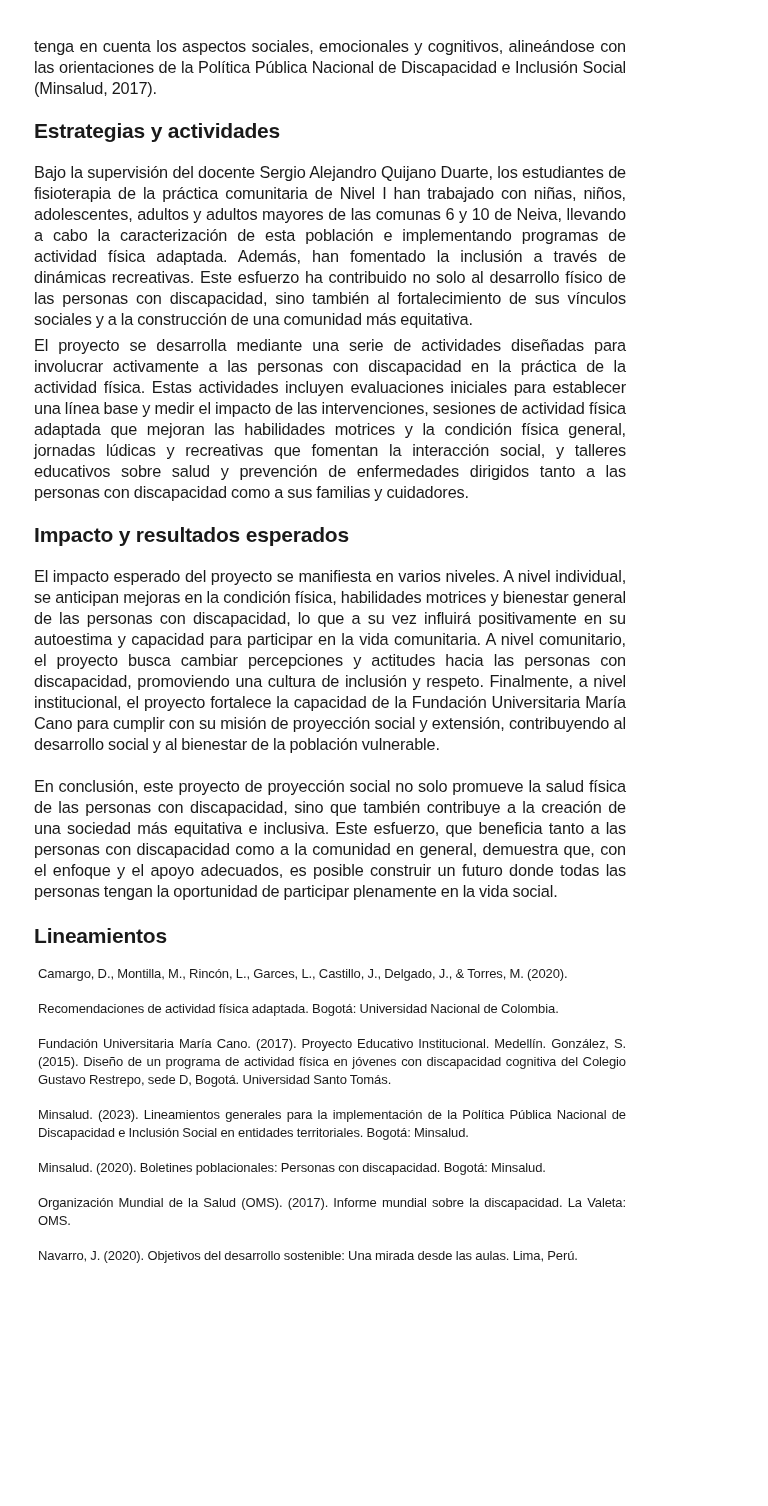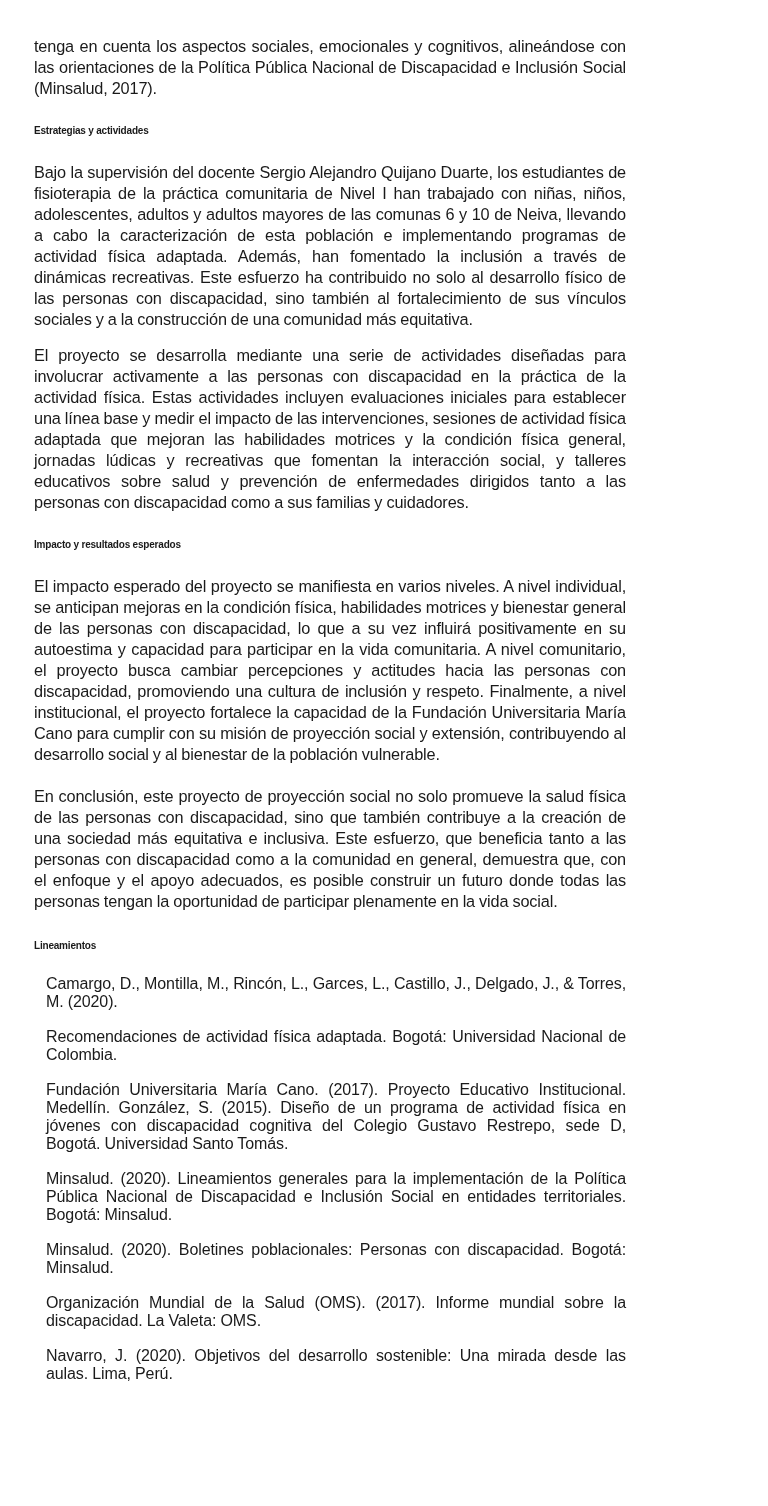--- a/index.html
+++ b/index.html
@@ -23,36 +23,36 @@
     .body-p {
       margin: 0;
       font-size: 16.3px;
       line-height: 21px;
       text-align: justify;
       letter-spacing: -0.15px;
       word-spacing: -0.3px;
     }
     .heading {
       margin: 0;
-      font-size: 10px;
+      font-size: 21px;
       line-height: 21px;
       font-weight: bold;
       letter-spacing: -0.2px;
     }
     .p-intro { margin-bottom: 21px; }
     .h-strat { margin-bottom: 21px; }
-    .p-strat1 { margin-bottom: 15px; }
+    .p-strat1 { margin-bottom: 5px; }
     .p-strat2 { margin-bottom: 21px; }
     .h-impact { margin-bottom: 21px; }
     .p-impact { margin-bottom: 21px; }
     .p-concl { margin-bottom: 23px; }
     .h-refs { margin-bottom: 19px; }
     .ref {
-      margin: 0 0 17px 12px;
-      font-size: 16px;
+      margin: 0 0 17px 4px;
+      font-size: 13px;
       line-height: 18px;
       text-align: justify;
       letter-spacing: -0.1px;
       word-spacing: -0.2px;
     }
   </style>
 </head>
 <body>
 
 <div class="page">
@@ -69,19 +69,19 @@
     <h2 class="heading h-impact">Impacto y resultados esperados</h2>
     <p class="body-p p-impact">El impacto esperado del proyecto se manifiesta en varios niveles. A nivel individual, se anticipan mejoras en la condición física, habilidades motrices y bienestar general de las personas con discapacidad, lo que a su vez influirá positivamente en su autoestima y capacidad para participar en la vida comunitaria. A nivel comunitario, el proyecto busca cambiar percepciones y actitudes hacia las personas con discapacidad, promoviendo una cultura de inclusión y respeto. Finalmente, a nivel institucional, el proyecto fortalece la capacidad de la Fundación Universitaria María Cano para cumplir con su misión de proyección social y extensión, contribuyendo al desarrollo social y al bienestar de la población vulnerable.</p>
     <p class="body-p p-concl">En conclusión, este proyecto de proyección social no solo promueve la salud física de las personas con discapacidad, sino que también contribuye a la creación de una sociedad más equitativa e inclusiva. Este esfuerzo, que beneficia tanto a las personas con discapacidad como a la comunidad en general, demuestra que, con el enfoque y el apoyo adecuados, es posible construir un futuro donde todas las personas tengan la oportunidad de participar plenamente en la vida social.</p>
   </section>
 
   <section>
     <h2 class="heading h-refs">Lineamientos</h2>
     <p class="ref">Camargo, D., Montilla, M., Rincón, L., Garces, L., Castillo, J., Delgado, J., &amp; Torres, M. (2020).</p>
     <p class="ref">Recomendaciones de actividad física adaptada. Bogotá: Universidad Nacional de Colombia.</p>
     <p class="ref">Fundación Universitaria María Cano. (2017). Proyecto Educativo Institucional. Medellín. González, S. (2015). Diseño de un programa de actividad física en jóvenes con discapacidad cognitiva del Colegio Gustavo Restrepo, sede D, Bogotá. Universidad Santo Tomás.</p>
-    <p class="ref">Minsalud. (2020). Lineamientos generales para la implementación de la Política Pública Nacional de Discapacidad e Inclusión Social en entidades territoriales. Bogotá: Minsalud.</p>
+    <p class="ref">Minsalud. (2023). Lineamientos generales para la implementación de la Política Pública Nacional de Discapacidad e Inclusión Social en entidades territoriales. Bogotá: Minsalud.</p>
     <p class="ref">Minsalud. (2020). Boletines poblacionales: Personas con discapacidad. Bogotá: Minsalud.</p>
     <p class="ref">Organización Mundial de la Salud (OMS). (2017). Informe mundial sobre la discapacidad. La Valeta: OMS.</p>
     <p class="ref">Navarro, J. (2020). Objetivos del desarrollo sostenible: Una mirada desde las aulas. Lima, Perú.</p>
   </section>
 
 </div>
 
 </body></html>

